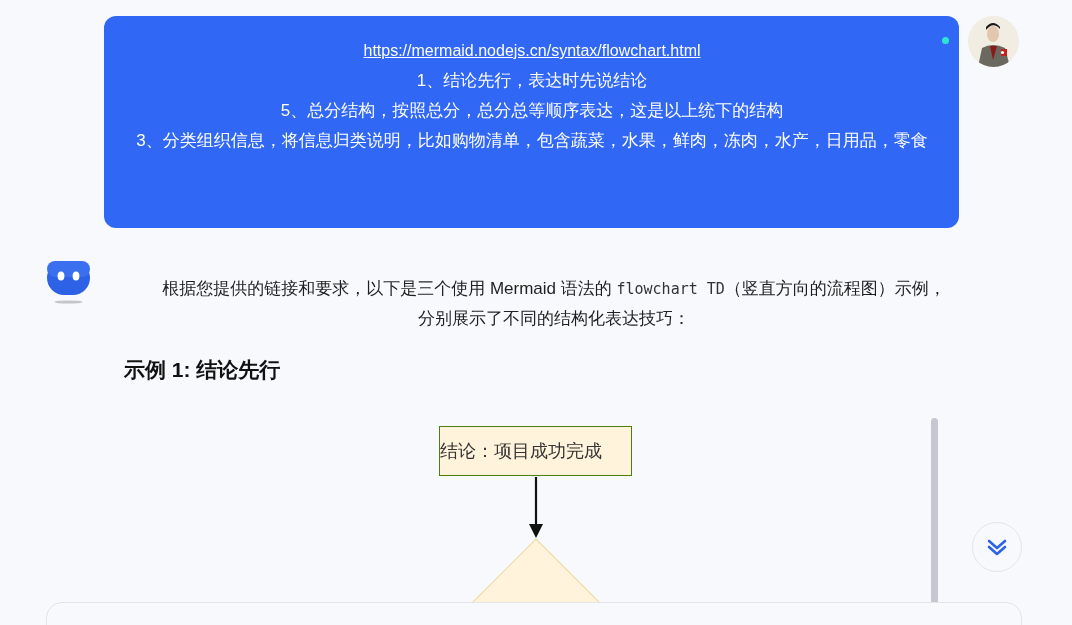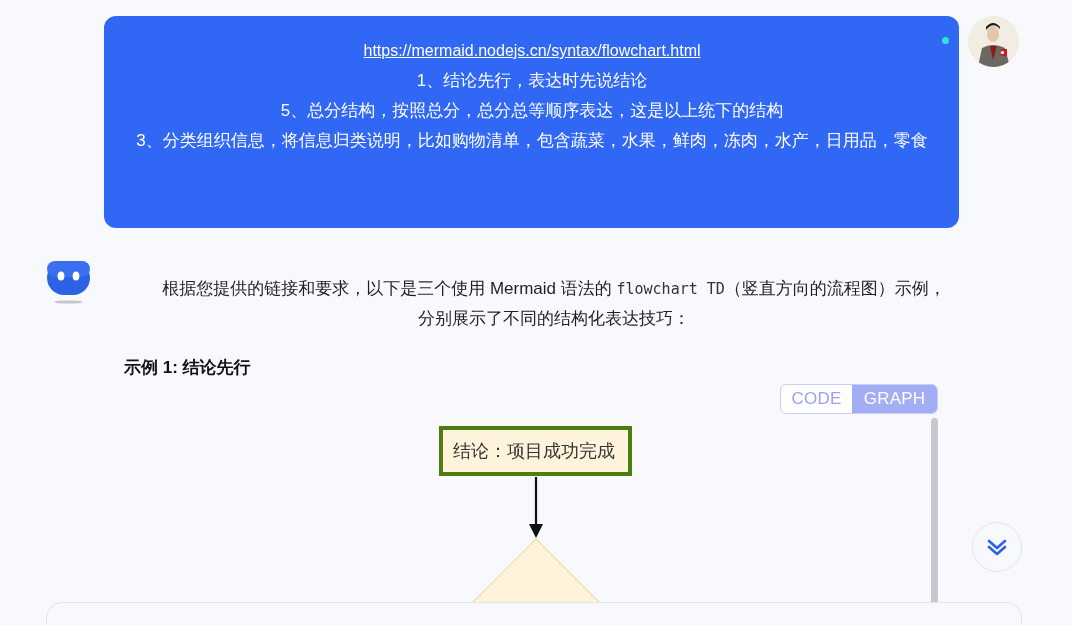--- a/index.html
+++ b/index.html
@@ -41,21 +41,21 @@
     .bot-msg {
       position: absolute; left: 124px; top: 274px; width: 800px;
       font-size: 17px; line-height: 30px; color: #1f1f1f; margin-left: 30px;
     }
     .bot-msg code {
       font-family: "DejaVu Sans Mono", "Liberation Mono", monospace;
       font-size: 15px; color: #333;
     }
     .example-title {
       position: absolute; left: 124px; top: 356px;
-      font-size: 17px; font-weight: bold; color: #111;
+      font-size: 21px; font-weight: bold; color: #111;
     }
 
     
     .toggle {
       position: absolute; left: 780px; top: 384px; height: 30px; width: 158px;
       border: 1px solid #c9cdf7; border-radius: 6px; overflow: hidden;
       display: flex; background: #fff;
     }
     .toggle .opt {
       flex: 1; display: flex; align-items: center; justify-content: center;
@@ -67,23 +67,23 @@
     
     .v-scroll {
       position: absolute; left: 931px; top: 418px; width: 7px; height: 190px;
       background: #c6c7d0; border-radius: 4px;
     }
 
     
     .diagram { position: absolute; left: 0; top: 0; width: 1072px; height: 625px; pointer-events: none; }
     .node-rect {
       position: absolute; left: 439px; top: 426px; width: 193px; height: 50px;
-      background: #fff3dc; border: 4px solid #4d7c0f;
+      background: #fff3dc; border: 1px solid #4d7c0f;
       display: flex; align-items: center; justify-content: flex-start;
-      padding-left: 10px; font-size: 18px; color: #333; overflow: hidden; white-space: nowrap;
+      padding-left: 0; font-size: 18px; color: #333; overflow: hidden; white-space: nowrap;
       pointer-events: auto;
     }
 
     
     .scroll-down {
       position: absolute; left: 972px; top: 522px; width: 50px; height: 50px;
       border-radius: 50%; border: 1px solid #e3e5ea; background: #f8f9fc;
       display: flex; align-items: center; justify-content: center;
     }
 
@@ -129,24 +129,20 @@
       <ellipse cx="22.5" cy="42" rx="14" ry="1.6" fill="#c4c6cc"></ellipse>
     </svg>
   </div>
 
   <div class="bot-msg">
     <span>根据您提供的链接和要求，以下是三个使用 Mermaid 语法的 </span><code>flowchart TD</code><span>（竖直方向的流程图）示例，分别展示了不同的结构化表达技巧：</span>
   </div>
 
   <div class="example-title">示例 1: 结论先行</div>
 
-  <div class="toggle">
-    <div class="opt code">CODE</div>
-    <div class="opt active">GRAPH</div>
-  </div>
 
   <svg class="diagram" width="1072" height="625" viewBox="0 0 1072 625">
     <line x1="536" y1="477" x2="536" y2="526" stroke="#111" stroke-width="2.2"></line>
     <polygon points="529,524 543,524 536,538" fill="#111"></polygon>
     <polygon points="536,539 600,603 472,603" fill="#fff3dc" stroke="#f0dca8" stroke-width="1.2"></polygon>
   </svg>
   <div class="node-rect">结论：项目成功完成</div>
 
   <div class="v-scroll"></div>
 

